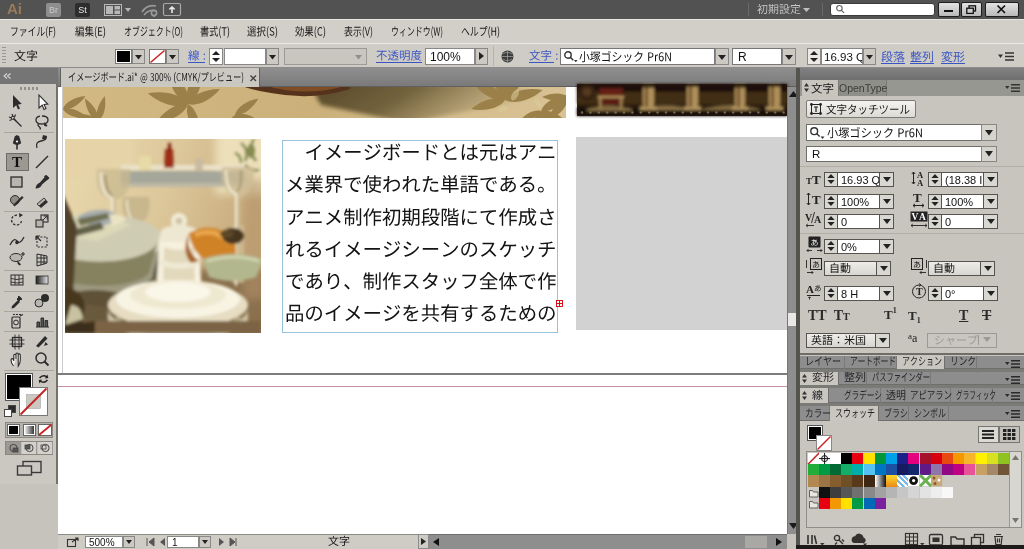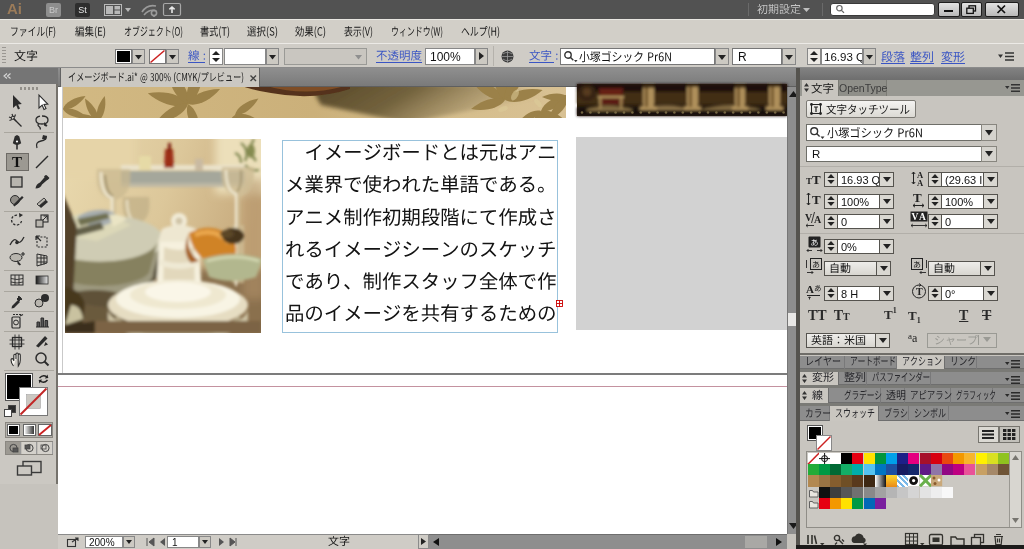--- a/index.html
+++ b/index.html
@@ -486,21 +486,21 @@
   </svg>
 <div class="a" style="left:788px;top:313px;width:12px;height:13px;background:#e9e8e6"></div>
 <svg class="t" style="left:789px;top:523px;width:10px;height:8px">
     <path d="M4.5 6 l4.5 -6 -9 0 z" fill="#1a1a1a"></path>
   </svg>
 <div class="a" style="left:58px;top:534px;width:370px;height:15px;background:#cfccc6;border-top:1px solid #8b8b8b"></div>
 <svg class="t" style="left:67px;top:537px;width:13px;height:10px">
     <rect x="0.5" y="2.5" width="8" height="7" fill="none" stroke="#333" stroke-width="1.1"></rect>
     <path d="M5 5 l6 -4 m-3 0 l3 0 0 3" stroke="#333" stroke-width="1.1" fill="none"></path>
   </svg>
-<div class="a" style="left:85px;top:536px;width:38px;height:12px;background:#fff;border:1px solid #888;font-size:10px;line-height:11px;padding-left:3px;color:#111">200%</div>
+<div class="a" style="left:85px;top:536px;width:38px;height:12px;background:#fff;border:1px solid #888;font-size:10px;line-height:11px;padding-left:3px;color:#111">500%</div>
 <div class="a" style="left:123px;top:536px;width:12px;height:12px;background:#ccc9c2;border:1px solid #888"></div>
 <svg class="t" style="left:126px;top:540px;width:7px;height:5px">
     <path d="M0 0 l6 0 -3 4 z" fill="#222"></path>
   </svg>
 <svg class="t" style="left:146px;top:538px;width:22px;height:8px" fill="#555">
     <path d="M1 0 v8 M8 0 l-5 4 5 4 z" stroke="#555"></path>
     <path d="M19 0 l-5 4 5 4 z"></path>
   </svg>
 <div class="a" style="left:167px;top:536px;width:32px;height:12px;background:#fff;border:1px solid #888;font-size:10px;line-height:11px;padding-left:4px;color:#111">1</div>
 <div class="a" style="left:199px;top:536px;width:12px;height:12px;background:#ccc9c2;border:1px solid #888"></div>
@@ -755,21 +755,21 @@
 <svg class="t" style="left:911px;top:170px;width:17px;height:17px">
     <path d="M2.5 2 v12 M0.8 4 L2.5 2 l1.7 2 M0.8 12 L2.5 14 l1.7 -2" stroke="#222" fill="none"></path>
     <text x="6" y="8" style="font-family:'Liberation Serif',serif;font-weight:bold" font-size="8.5" fill="#222">A</text>
     <text x="6" y="16" style="font-family:'Liberation Serif',serif;font-weight:bold" font-size="8.5" fill="#222">A</text>
   </svg>
 <div class="a" style="left:928px;top:172px;width:14px;height:15px;background:#d9d7d1;border:1px solid #55534e"></div>
 <svg class="t" style="left:931px;top:174px;width:9px;height:11px">
     <path d="M4 0 l3.6 4 -7.2 0 z" fill="#222"></path>
     <path d="M4 10 l3.6 -4 -7.2 0 z" fill="#222"></path>
   </svg>
-<div class="a" style="left:942px;top:172px;width:42px;height:15px;background:#fff;border:1px solid #55534e;border-left:none;font-size:11px;line-height:14px;color:#111;padding-left:3px;overflow:hidden;white-space:nowrap">(29.63 I</div>
+<div class="a" style="left:942px;top:172px;width:42px;height:15px;background:#fff;border:1px solid #55534e;border-left:none;font-size:11px;line-height:14px;color:#111;padding-left:3px;overflow:hidden;white-space:nowrap">(18.38 I</div>
 <div class="a" style="left:984px;top:172px;width:14px;height:15px;background:#d9d7d1;border:1px solid #55534e;border-left:none"></div>
 <svg class="t" style="left:987px;top:177px;width:9px;height:7px">
     <path d="M0 0 l8 0 -4 5 z" fill="#222"></path>
   </svg>
 <svg class="t" style="left:806px;top:191px;width:17px;height:17px">
     <path d="M2.5 2 v12 M0.8 4 L2.5 2 l1.7 2 M0.8 12 L2.5 14 l1.7 -2" stroke="#222" fill="none"></path>
     <text x="6" y="13" style="font-family:'Liberation Serif',serif;font-weight:bold" font-size="13" fill="#222">T</text>
   </svg>
 <div class="a" style="left:824px;top:193.5px;width:14px;height:15px;background:#d9d7d1;border:1px solid #55534e"></div>
 <svg class="t" style="left:827px;top:195.5px;width:9px;height:11px">

